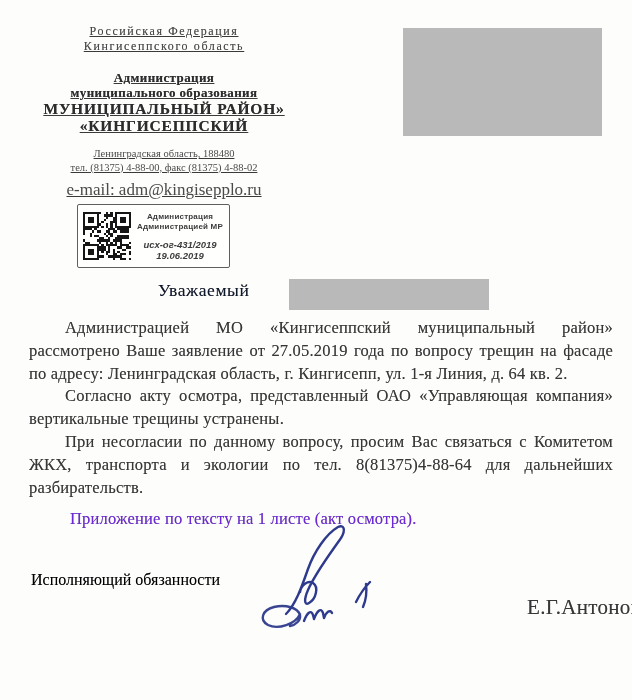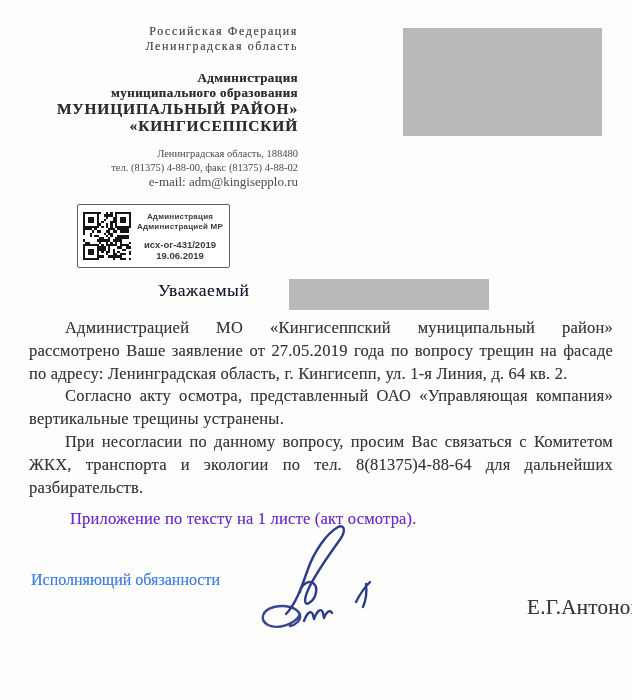--- a/index.html
+++ b/index.html
@@ -10,53 +10,54 @@
     height: 700px;
     background: #fdfdfc;
     font-family: "Liberation Serif", serif;
     color: #3a3a3a;
     overflow: hidden;
   }
   
   .letterhead {
     position: absolute;
     left: 30px; top: 24px; width: 268px;
-    text-align: right;
+    text-align: center;
+    text-decoration: underline;
   }
   .lh-country-line {
     font-size: 12px; line-height: 15px;
     letter-spacing: 1.6px; color: #4a4a4a;
     text-shadow: 0 0 0.5px rgba(70,70,70,.55);
   }
   .lh-org { margin-top: 16px; font-weight: bold; color: #2c2c2c; }
   .lh-org-small {
     font-size: 13px; line-height: 15px; letter-spacing: .4px;
     text-shadow: 0 0 .5px rgba(40,40,40,.6);
   }
   .lh-org-big {
     font-size: 15.5px; line-height: 17px; letter-spacing: .8px;
     text-shadow: 0 0 .5px rgba(40,40,40,.6);
   }
   .lh-addr { margin-top: 13px; font-size: 10.5px; line-height: 13.5px; color: #4a4a4a; }
-  .lh-email { font-size: 13px; margin-top: 1px; }
+  .lh-email { font-size: 17px; margin-top: 9px; }
   
   .stamp {
     position: absolute;
     left: 77px; top: 204px; width: 153px; height: 64px;
     border: 1.5px solid #5f5f5f; border-radius: 2px;
     background: #fffffe;
     display: flex; align-items: center;
   }
   .stamp-qr { width: 48px; height: 48px; margin-left: 5px; flex: 0 0 auto; }
   .stamp-text {
     flex: 1; text-align: center;
     font-family: "Liberation Sans", sans-serif; color: #3c3c3c;
   }
   .stamp-org { font-size: 8px; font-weight: bold; line-height: 10px; letter-spacing: .2px; }
-  .stamp-ref { margin-top: 7px; font-size: 9.5px; font-weight: bold; line-height: 11px; }
+  .stamp-ref { margin-top: 7px; font-size: 9.5px; font-weight: bold; line-height: 11px; font-style: italic; }
   
   .redact { position: absolute; background: #b9b9b9; }
   .redact-recipient { left: 403px; top: 28px; width: 199px; height: 108px; }
   .redact-name { left: 289px; top: 279px; width: 200px; height: 31px; }
   
   .salutation {
     position: absolute; left: 158px; top: 280px;
     font-size: 17.5px; color: #0f172a; letter-spacing: .6px;
     text-shadow: 0 0 .5px rgba(50,50,50,.5);
   }
@@ -69,38 +70,38 @@
   .body-text p { margin: 0; text-indent: 36px; }
   .attachment {
     position: absolute; left: 29px; top: 509px; width: 584px;
     font-size: 16.5px; color: #6d28d9; letter-spacing: .2px;
     text-indent: 41px;
     text-shadow: 0 0 .5px rgba(55,55,55,.45);
   }
   
   .sig-title {
     position: absolute; left: 31px; top: 569px;
-    font-size: 16px; line-height: 22.5px; color: #3b82f6;
+    font-size: 16px; line-height: 22.5px; color: #000000;
     text-shadow: 0 0 .5px rgba(55,55,55,.45);
   }
   .sig-scrawl { position: absolute; left: 256px; top: 524px; width: 132px; height: 118px; }
   .sig-name {
     position: absolute; left: 527px; top: 595px;
     font-size: 21px; color: #373737; letter-spacing: .3px;
     text-shadow: 0 0 .5px rgba(55,55,55,.45);
   }
 </style>
 </head>
 <body>
 
 <div class="page">
 
   <div class="letterhead">
     <div class="lh-country-line">Российская Федерация</div>
-    <div class="lh-country-line">Ленинградская область</div>
+    <div class="lh-country-line">Кингисеппского область</div>
     <div class="lh-org">
       <div class="lh-org-small">Администрация</div>
       <div class="lh-org-small">муниципального образования</div>
       <div class="lh-org-big">МУНИЦИПАЛЬНЫЙ РАЙОН»</div>
       <div class="lh-org-big">«КИНГИСЕППСКИЙ</div>
     </div>
     <div class="lh-addr">
       <div>Ленинградская область, 188480</div>
       <div>тел. (81375) 4-88-00, факс (81375) 4-88-02</div>
       <div class="lh-email">e-mail: adm@kingisepplo.ru</div>

